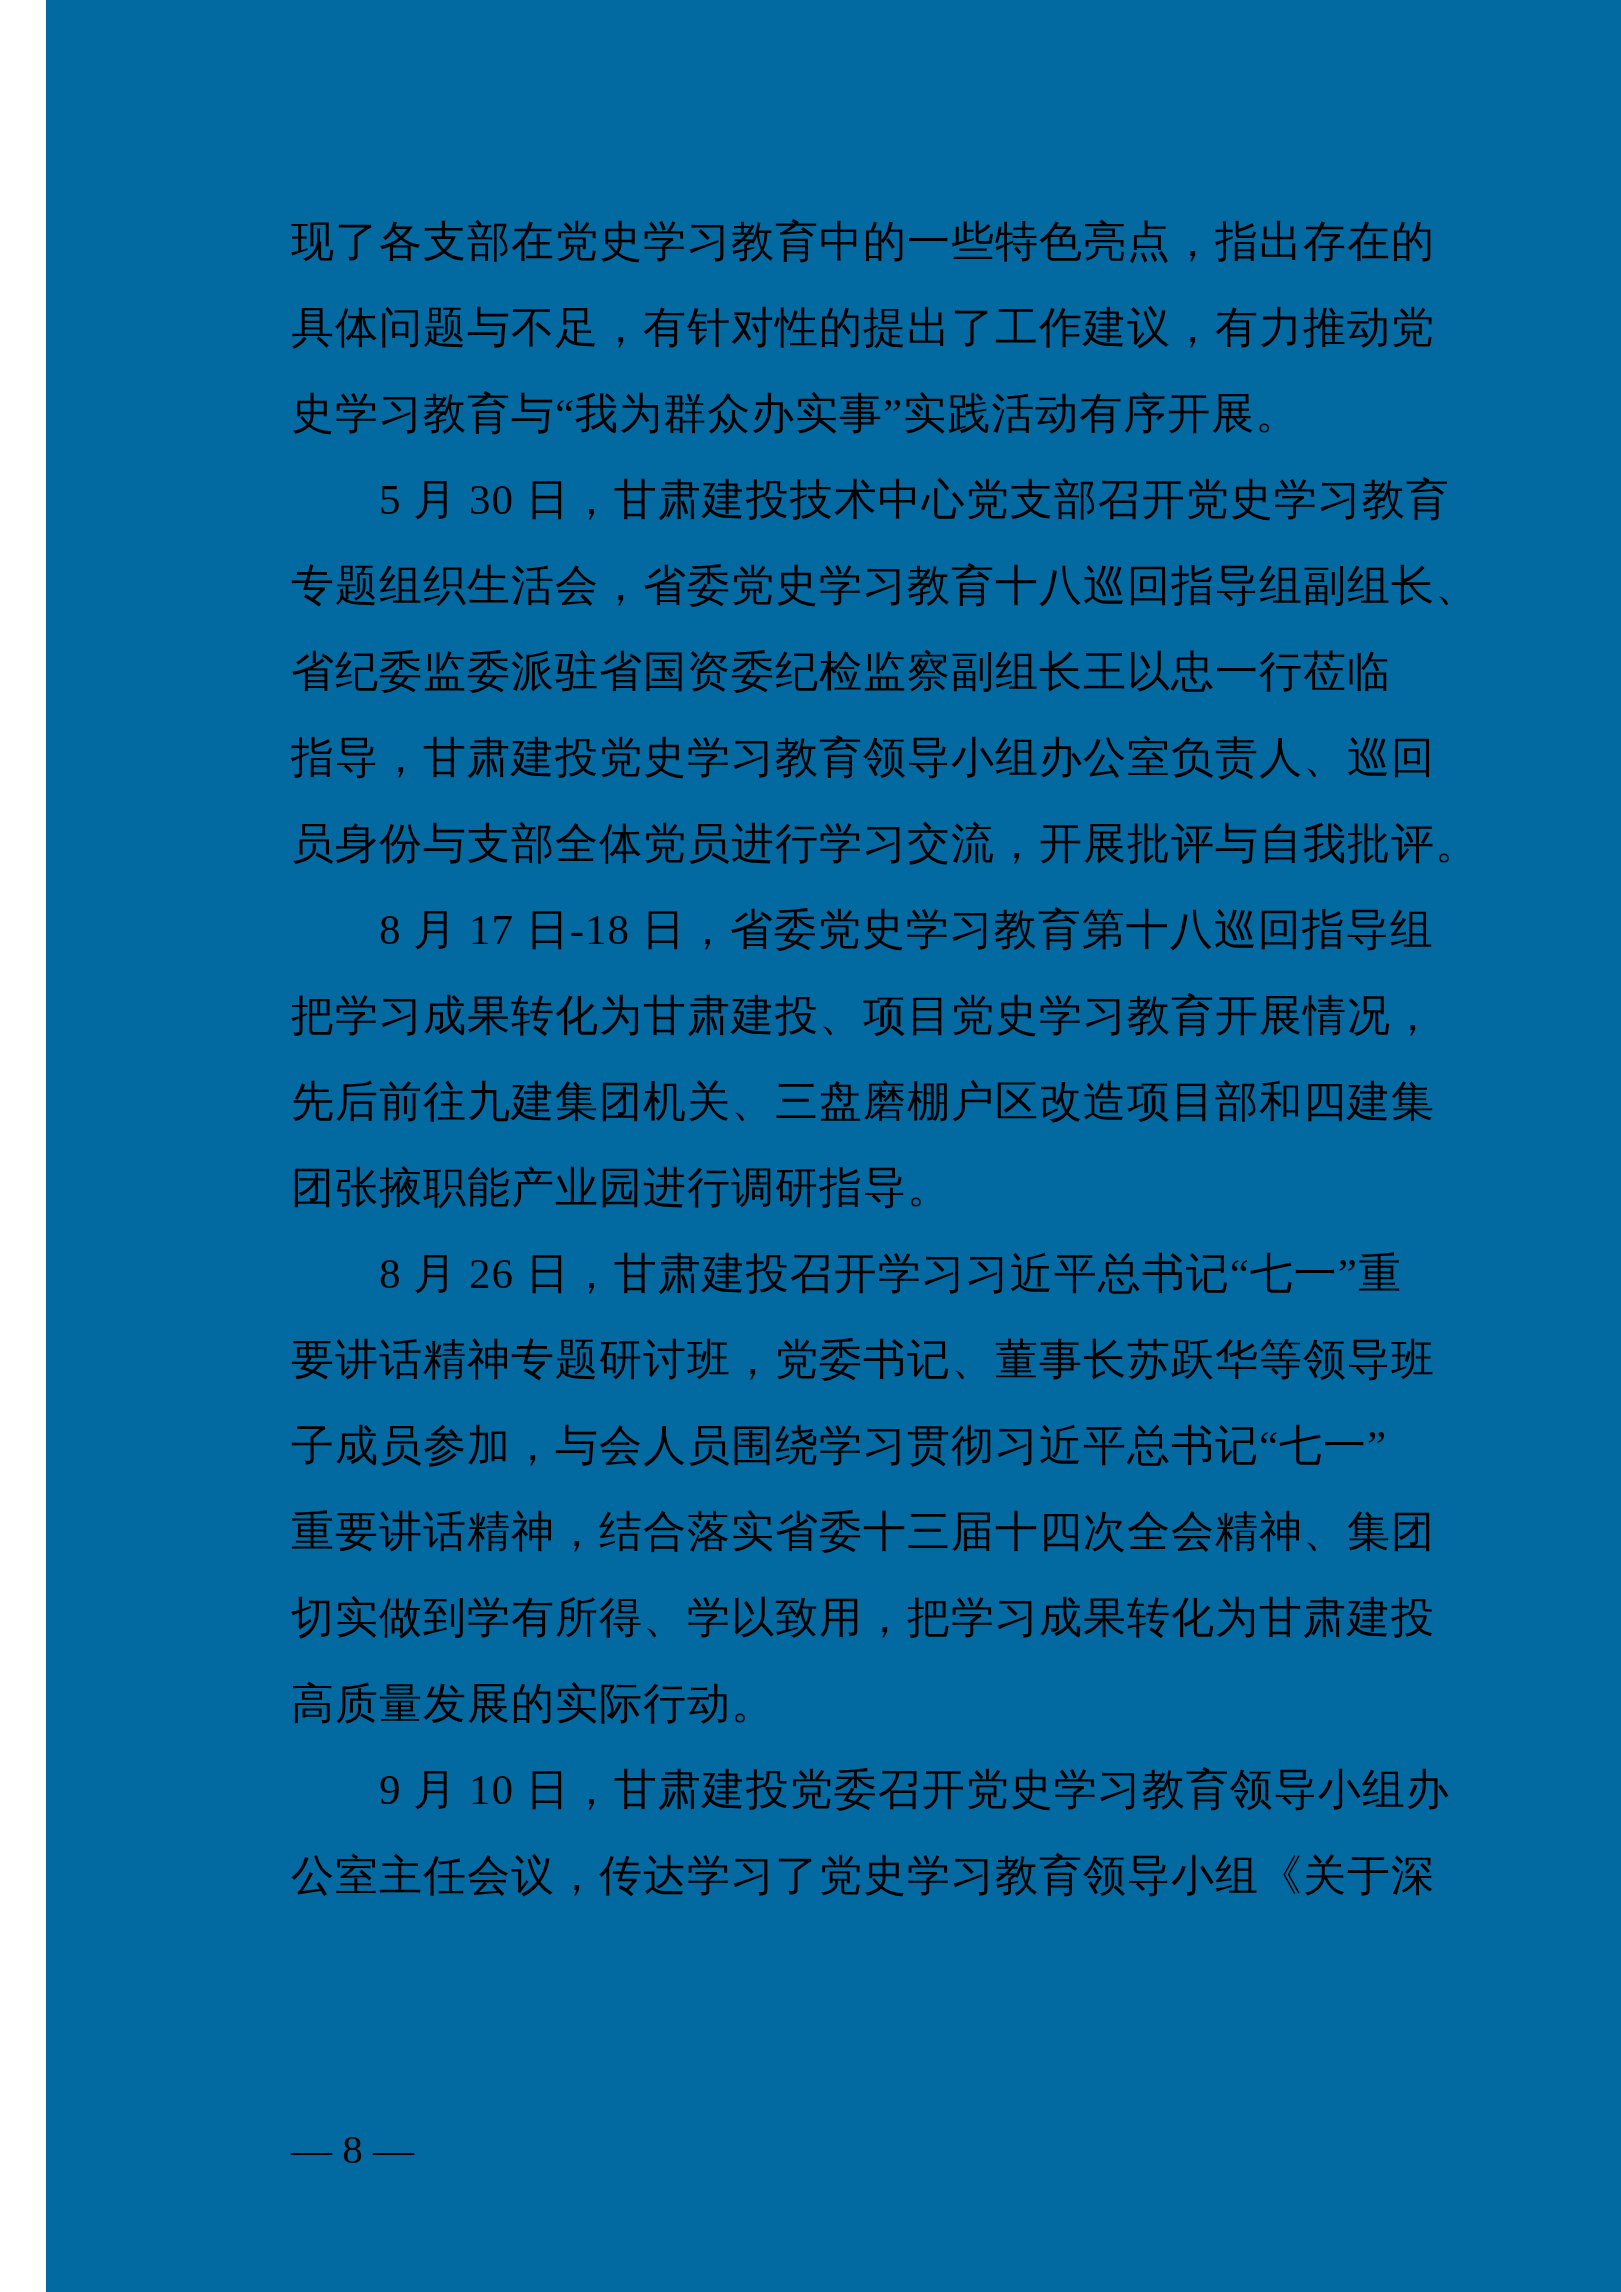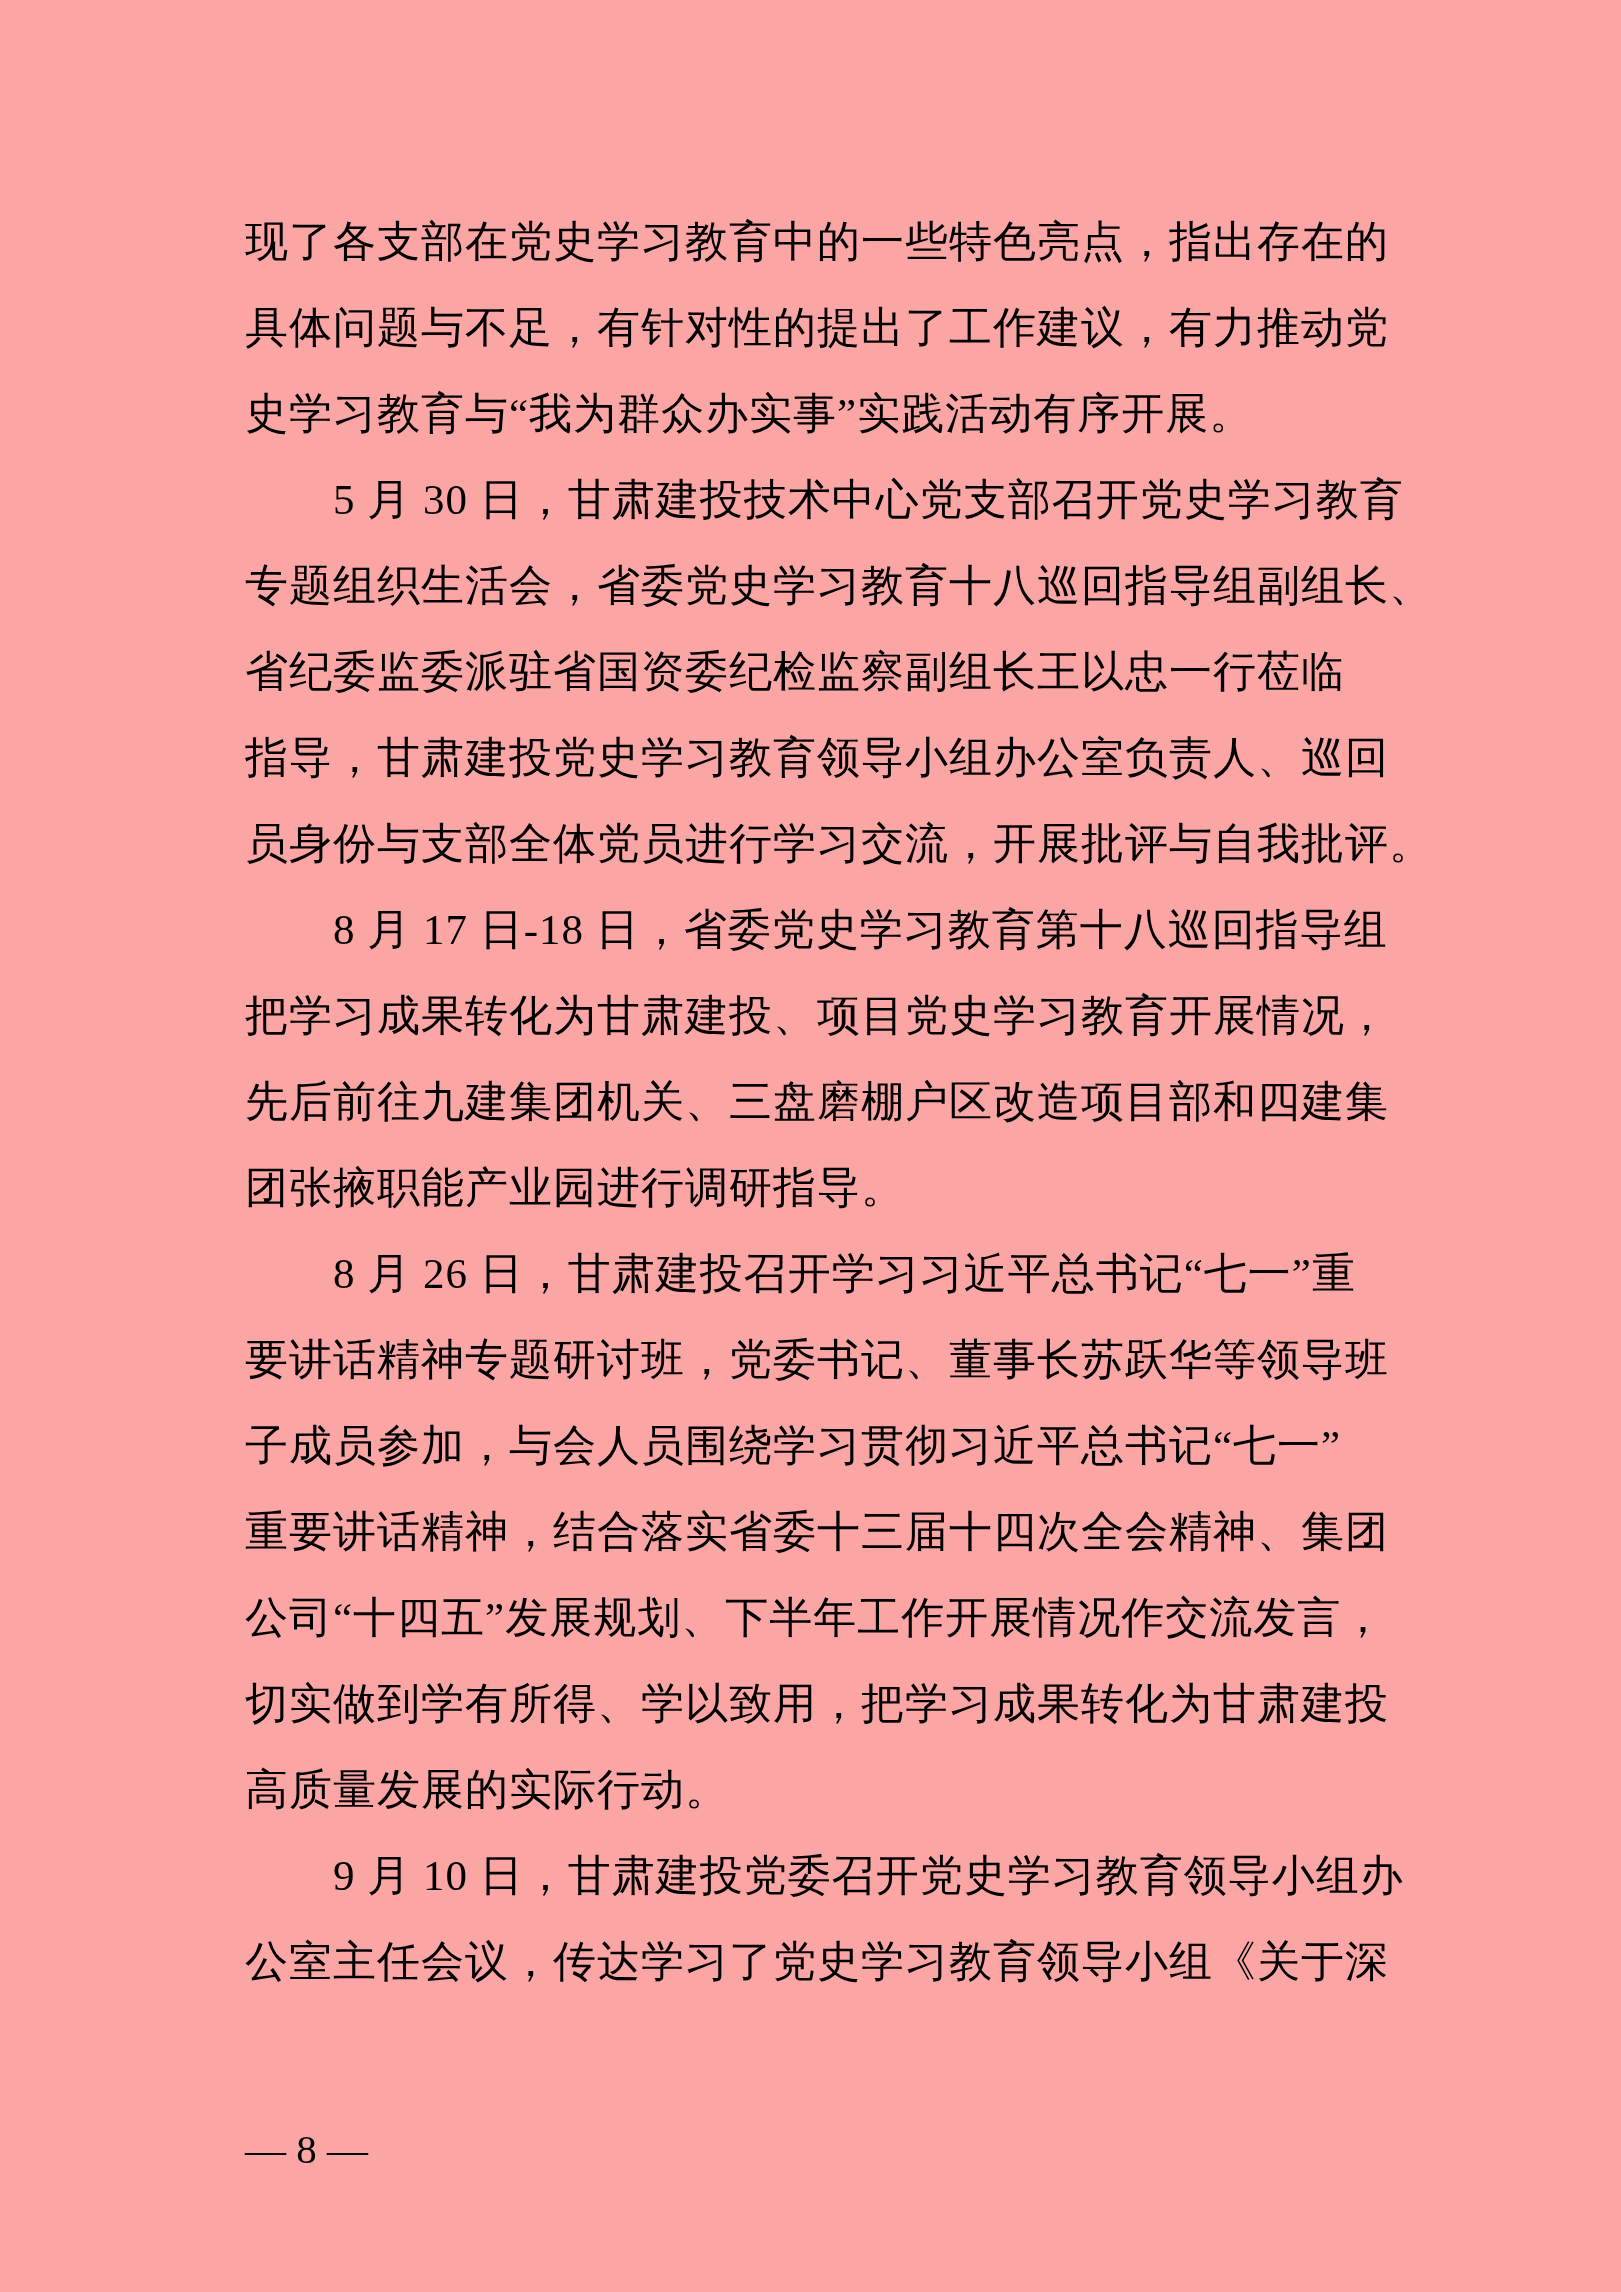--- a/index.html
+++ b/index.html
@@ -11,21 +11,22 @@
     height: 2293px;
     position: relative;
     background: #ffffff;
     color: #000000;
     font-family: "Liberation Serif", "DejaVu Serif", serif;
     overflow: hidden;
   }
   .page {
     position: absolute;
     inset: 0;
-    background: #fca5a5;
+    background: #0369a1;
+    margin-left: 46px;
   }
   .text-block {
     position: absolute;
     left: 245px;
     top: 199px;
     width: 1186px;
   }
   .paragraph {
     margin: 0;
     padding: 0;
@@ -69,21 +70,20 @@
         <div class="doc-line">　　8 月 17 日-18 日，省委党史学习教育第十八巡回指导组</div>
         <div class="doc-line">把学习成果转化为甘肃建投、项目党史学习教育开展情况，</div>
         <div class="doc-line">先后前往九建集团机关、三盘磨棚户区改造项目部和四建集</div>
         <div class="doc-line">团张掖职能产业园进行调研指导。</div>
       </div>
       <div class="paragraph">
         <div class="doc-line">　　8 月 26 日，甘肃建投召开学习习近平总书记“七一”重</div>
         <div class="doc-line">要讲话精神专题研讨班，党委书记、董事长苏跃华等领导班</div>
         <div class="doc-line">子成员参加，与会人员围绕学习贯彻习近平总书记“七一”</div>
         <div class="doc-line">重要讲话精神，结合落实省委十三届十四次全会精神、集团</div>
-        <div class="doc-line">公司“十四五”发展规划、下半年工作开展情况作交流发言，</div>
         <div class="doc-line">切实做到学有所得、学以致用，把学习成果转化为甘肃建投</div>
         <div class="doc-line">高质量发展的实际行动。</div>
       </div>
       <div class="paragraph">
         <div class="doc-line">　　9 月 10 日，甘肃建投党委召开党史学习教育领导小组办</div>
         <div class="doc-line">公室主任会议，传达学习了党史学习教育领导小组《关于深</div>
       </div>
     </div>
 
   <div class="footer">— 8 —</div>

